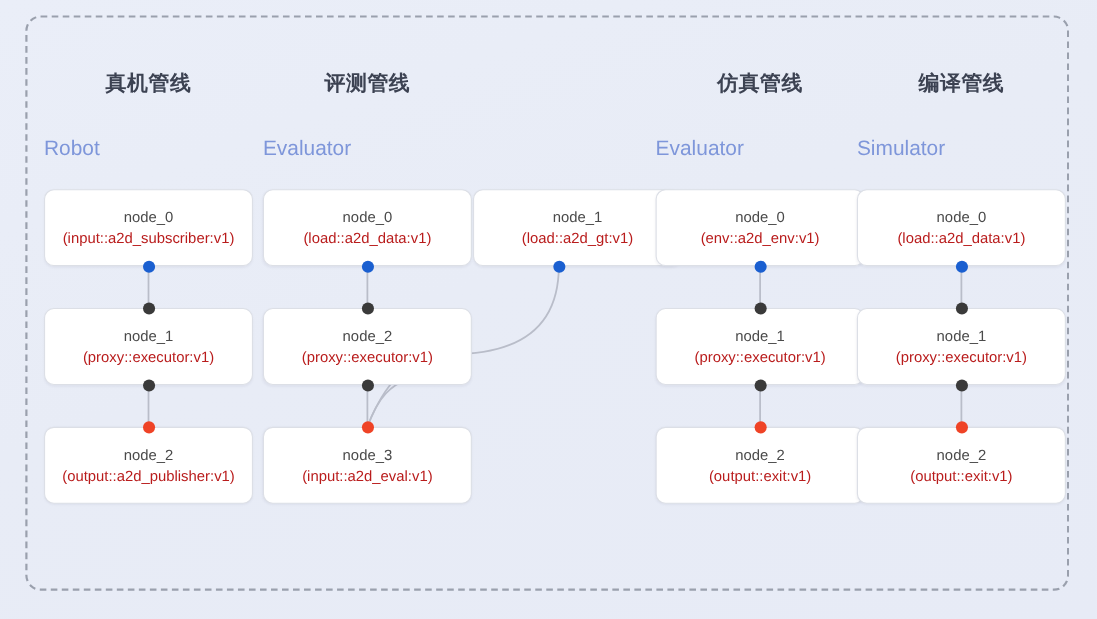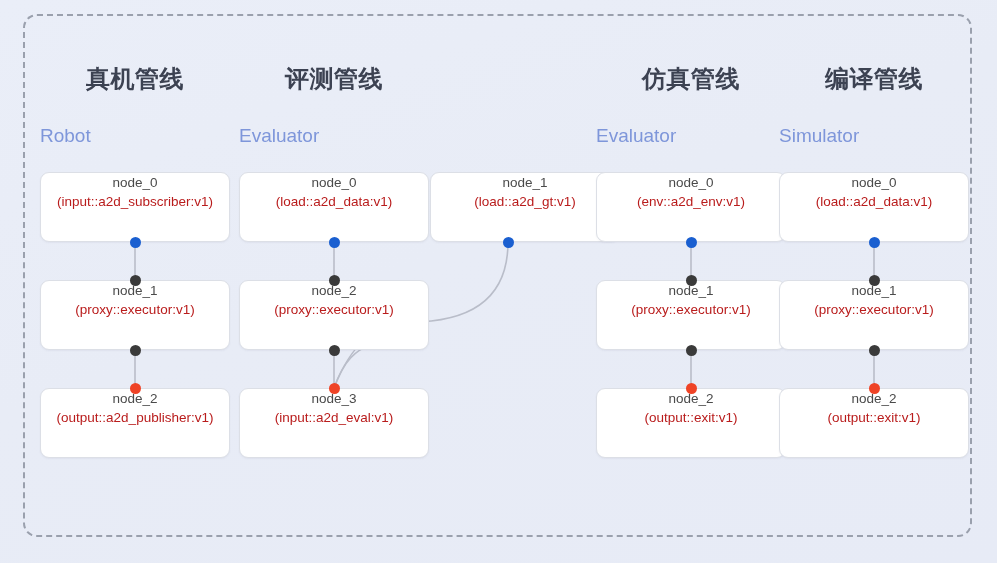--- a/index.html
+++ b/index.html
@@ -57,21 +57,21 @@
   
   .column {
     position: absolute;
     top: 0;
     width: 190px;
   }
   .col-title {
     position: absolute;
     width: 190px;
     text-align: center;
-    font-size: 24px;
+    font-size: 19px;
     font-weight: bold;
     color: #3c4252;
     letter-spacing: 0.5px;
     top: 63px;
   }
   .col-subtitle {
     position: absolute;
     width: 190px;
     text-align: left;
     font-size: 19px;
@@ -85,20 +85,21 @@
     width: 190px;
     height: 70px;
     box-sizing: border-box;
     background: #ffffff;
     border: 1px solid #dcdfe6;
     border-radius: 9px;
     box-shadow: 0 1px 2px rgba(60, 70, 100, 0.06);
     display: flex;
     flex-direction: column;
     align-items: center;
+    justify-content: center;
     z-index: 3;
   }
   .node-name {
     font-size: 13.5px;
     color: #4a4a4a;
     line-height: 19px;
   }
   .node-type {
     font-size: 13.5px;
     color: #b91c1c;

